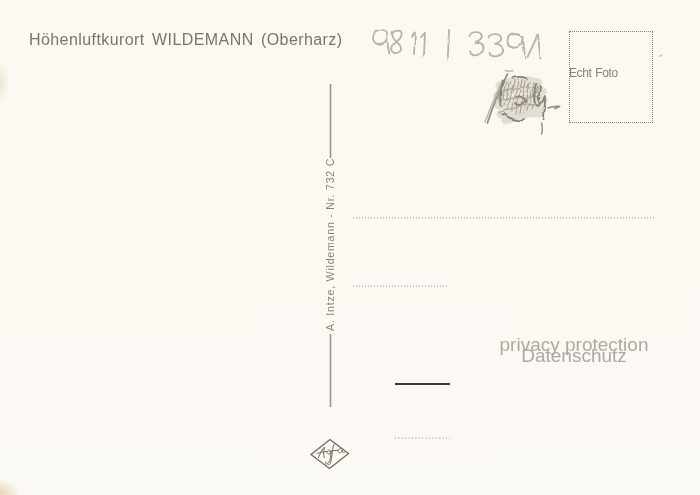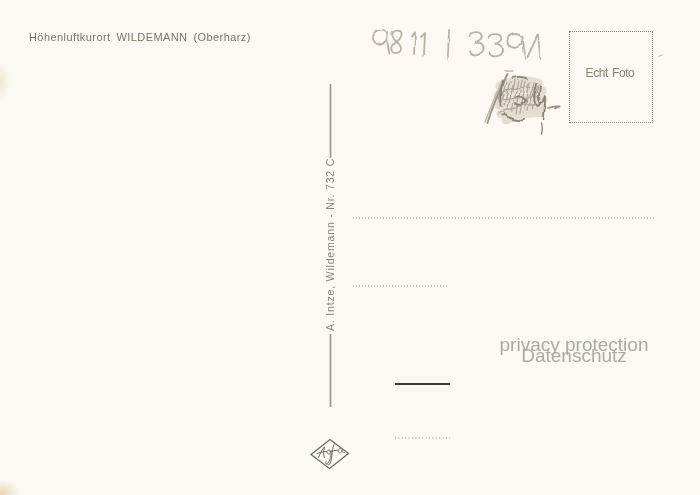--- a/index.html
+++ b/index.html
@@ -8,25 +8,25 @@
   .abs{position:absolute;}
 </style>
 </head>
 <body>
 
 <div class="abs" style="left:0;top:0;width:700px;height:495px;background:
   radial-gradient(26px 18px at 1px 493px, rgba(221,198,148,0.65), rgba(221,198,148,0) 75%),
   radial-gradient(14px 30px at 0px 82px, rgba(228,212,176,0.5), rgba(228,212,176,0) 70%),
   linear-gradient(180deg,#fbf9f2 0%,#fbf9f3 100%);"></div>
 
-<div class="abs" style="left:29px;top:31px;font-size:11px;color:#7c7566;letter-spacing:0.42px;word-spacing:2.5px;white-space:nowrap;text-align:right;">Höhenluftkurort&nbsp;WILDEMANN&nbsp;(Oberharz)</div>
+<div class="abs" style="left:29px;top:31px;font-size:16px;color:#7c7566;letter-spacing:0.42px;word-spacing:2.5px;white-space:nowrap;text-align:right;">Höhenluftkurort&nbsp;WILDEMANN&nbsp;(Oberharz)</div>
 
 <div class="abs" style="left:569px;top:31px;width:82px;height:90px;border:1px dotted #82827e;"></div>
 
-<div class="abs" style="left:569px;top:66px;width:82px;text-align:center;font-size:12px;color:#8a8374;letter-spacing:-0.4px;word-spacing:1px;">Echt Foto</div>
+<div class="abs" style="left:569px;top:66px;width:82px;font-size:12px;color:#8a8374;letter-spacing:-0.4px;word-spacing:1px;">Echt Foto</div>
 
 <div class="abs" style="left:659px;top:55px;width:4px;height:2px;border-top:1.5px solid #b9b4aa;transform:rotate(-28deg);"></div>
 
 <svg class="abs" style="left:0;top:0;" width="700" height="495" viewBox="0 0 700 495" fill="none">
   <defs>
     <filter id="rough" x="-20%" y="-20%" width="140%" height="140%">
       <feTurbulence type="fractalNoise" baseFrequency="0.09" numOctaves="2" seed="7" result="n"></feTurbulence>
       <feDisplacementMap in="SourceGraphic" in2="n" scale="5" xChannelSelector="R" yChannelSelector="G"></feDisplacementMap>
     </filter>
     <filter id="rough2" x="-30%" y="-30%" width="160%" height="160%">

